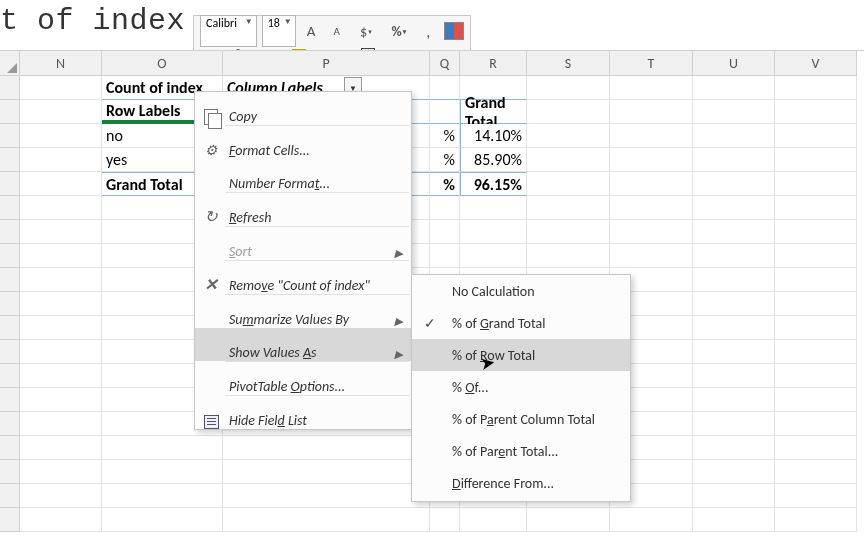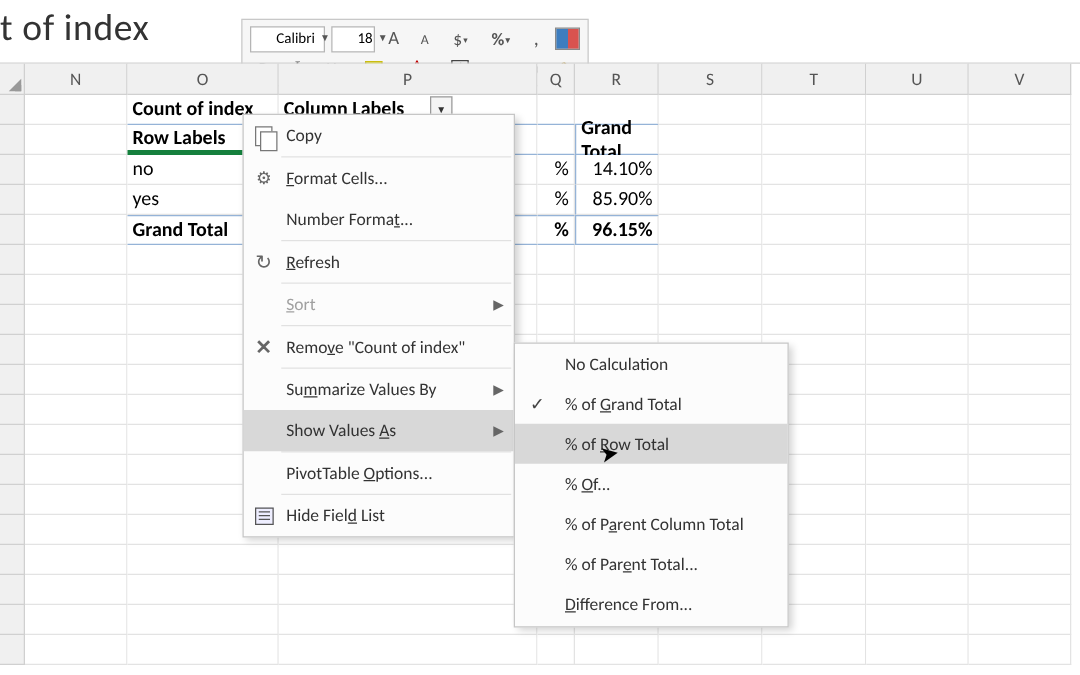--- a/index.html
+++ b/index.html
@@ -13,41 +13,42 @@
     height: 540px;
     overflow: hidden;
   }
   .title-frag {
     position: absolute;
     left: 0;
     top: 4px;
     font-size: 30px;
     color: #333;
     letter-spacing: 0.5px;
+    font-family: Liberation Mono, monospace;
   }
   
   .mini-toolbar {
     position: absolute;
     left: 193px;
     top: 15px;
     width: 278px;
     background: #f6f6f6;
     border: 1px solid #c8c8c8;
     padding: 4px 6px 2px 6px;
   }
   .tb-row { display: flex; align-items: center; gap: 5px; height: 22px; }
   .tb-row.second { margin-top: 2px; }
   .combo {
     display: inline-flex;
-    align-items: center;
+    align-items: flex-start;
     justify-content: space-between;
     background: #fff;
     border: 1px solid #b5b5b5;
-    height: 21px;
-    padding: 0 3px 0 20px;
+    height: 32px;
+    padding: 0 3px 0 5px;
     font-size: 12px;
   }
   .combo .arrow { font-size: 8px; color: #555; margin-left: 4px; }
   .font-name { width: 60px; } .font-size { width: 35px; }
   .tbtn {
     display: inline-flex;
     align-items: center;
     justify-content: center;
     width: 22px;
     height: 20px;
@@ -143,25 +144,26 @@
     left: 194px;
     top: 91px;
     width: 218px;
     background: #fcfcfc;
     border: 1px solid #c6c6c6;
     box-shadow: 3px 3px 6px rgba(0,0,0,0.18);
     font-size: 14px;
     z-index: 10;
   }
   .ctx-item {
-    display:flex; align-items:center;
+    display:flex; align-items:flex-end;
     height: 33px;
     padding-left: 34px;
     position:relative;
     color:#333;
+    font-style:italic;
   }
   .ctx-item.disabled { color:#a0a0a0; }
   .ctx-item .ic {
     position:absolute; left:6px; width:20px; display:flex; align-items:center; justify-content:center;
     color:#666;
   }
   .ctx-item .arrow-r {
     position:absolute; right:8px; font-size:11px; color:#666;
   }
   .ctx-item.hover { background:#d8d8d8; }
@@ -274,21 +276,21 @@
     <div class="col-head wU">U</div>
     <div class="col-head wV">V</div>
   </div>
 
   <div class="grid-body">
 
     <div class="g-row">
       <div class="g-cell rh"></div>
       <div class="g-cell wN"></div>
       <div class="g-cell wO strong pivot-header">Count of index</div>
-      <div class="g-cell wP strong pivot-header" style="position:relative;">
+      <div class="g-cell wP strong pivot-header" style="position:relative;font-style:italic;">
         <span>Column Labels</span>
       </div>
       <div class="g-cell wQ pivot-header"></div>
       <div class="g-cell wR pivot-header"></div>
       <div class="g-cell wS"></div>
       <div class="g-cell wT"></div>
       <div class="g-cell wU"></div>
       <div class="g-cell wV"></div>
     </div>
 

